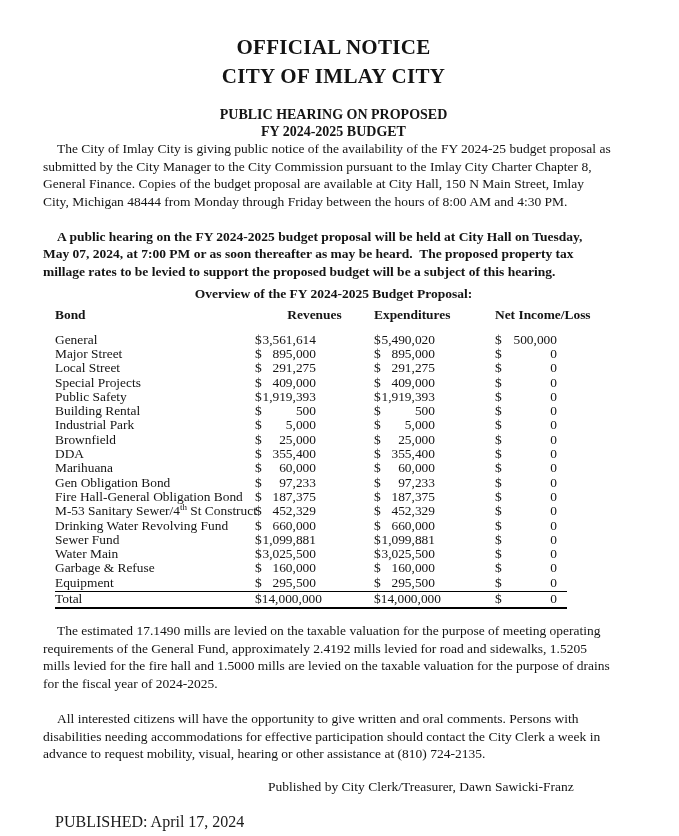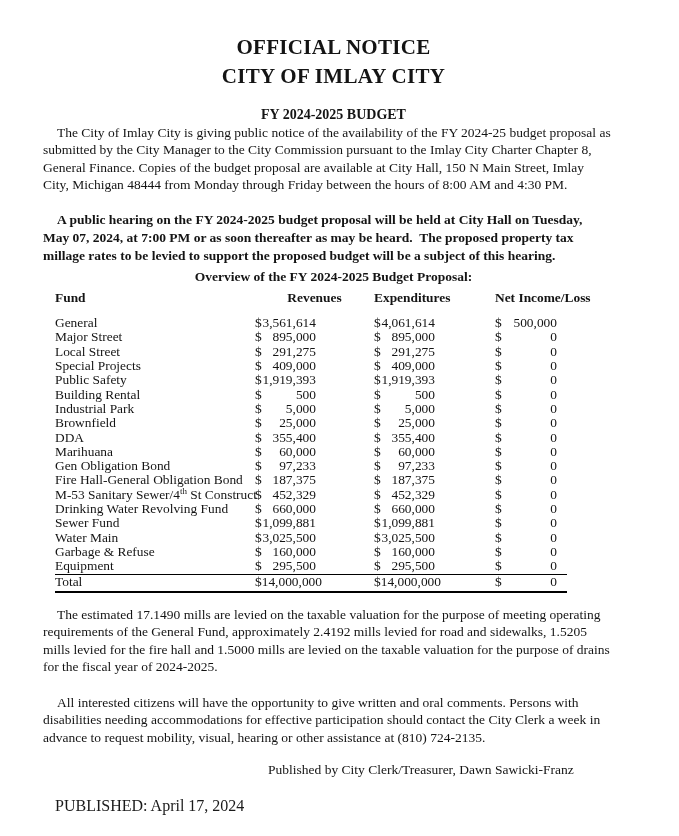--- a/index.html
+++ b/index.html
@@ -82,48 +82,49 @@
 <body>
 
 <div class="page">
 
   <div class="title">
     <div>OFFICIAL NOTICE</div>
     <div>CITY OF IMLAY CITY</div>
   </div>
 
   <div class="subtitle">
+    <div>PUBLIC HEARING ON PROPOSED</div>
     <div>FY 2024-2025 BUDGET</div>
   </div>
 
   <div class="body-col">
     <p class="para">The City of Imlay City is giving public notice of the availability of the FY 2024-25 budget proposal as submitted by the City Manager to the City Commission pursuant to the Imlay City Charter Chapter 8, General Finance. Copies of the budget proposal are available at City Hall, 150 N Main Street, Imlay City, Michigan 48444 from Monday through Friday between the hours of 8:00 AM and 4:30 PM.</p>
     <p class="para spaced bold">A public hearing on the FY 2024-2025 budget proposal will be held at City Hall on Tuesday, May 07, 2024, at 7:00 PM or as soon thereafter as may be heard.&nbsp; The proposed property tax millage rates to be levied to support the proposed budget will be a subject of this hearing.</p>
   </div>
 
   <div class="table-title" style="margin-top:5px;">Overview of the FY 2024-2025 Budget Proposal:</div>
 
   <div class="budget-table">
     <div class="thead">
-      <div class="h-fund">Fund</div>
+      <div class="h-fund">Bond</div>
       <div class="h-rev">Revenues</div>
       <div class="h-exp">Expenditures</div>
       <div class="h-net">Net Income/Loss</div>
     </div>
     <div>
         <div class="trow">
           <div class="c-fund">General</div>
           <div class="c-amt">
             <span>$</span>
             <span>3,561,614</span>
           </div>
           <div class="gap1"></div>
           <div class="c-amt">
             <span>$</span>
-            <span>4,061,614</span>
+            <span>5,490,020</span>
           </div>
           <div class="gap2"></div>
           <div class="c-net">
             <span>$</span>
             <span>500,000</span>
           </div>
         </div>
         <div class="trow">
           <div class="c-fund">Major Street</div>
           <div class="c-amt">

